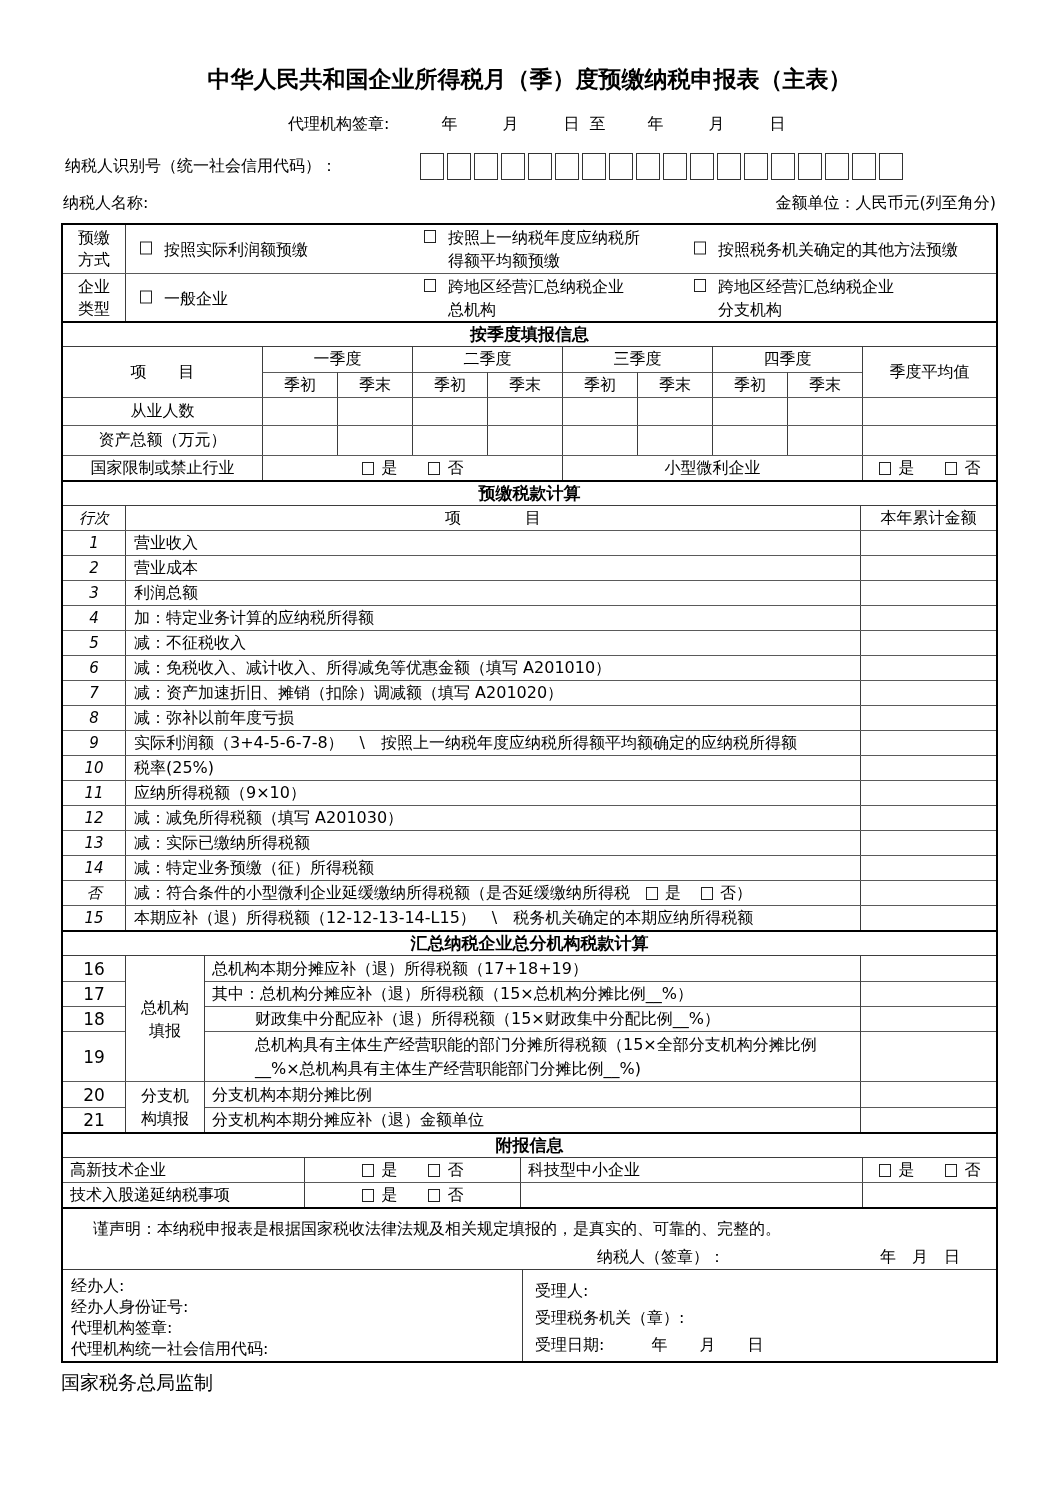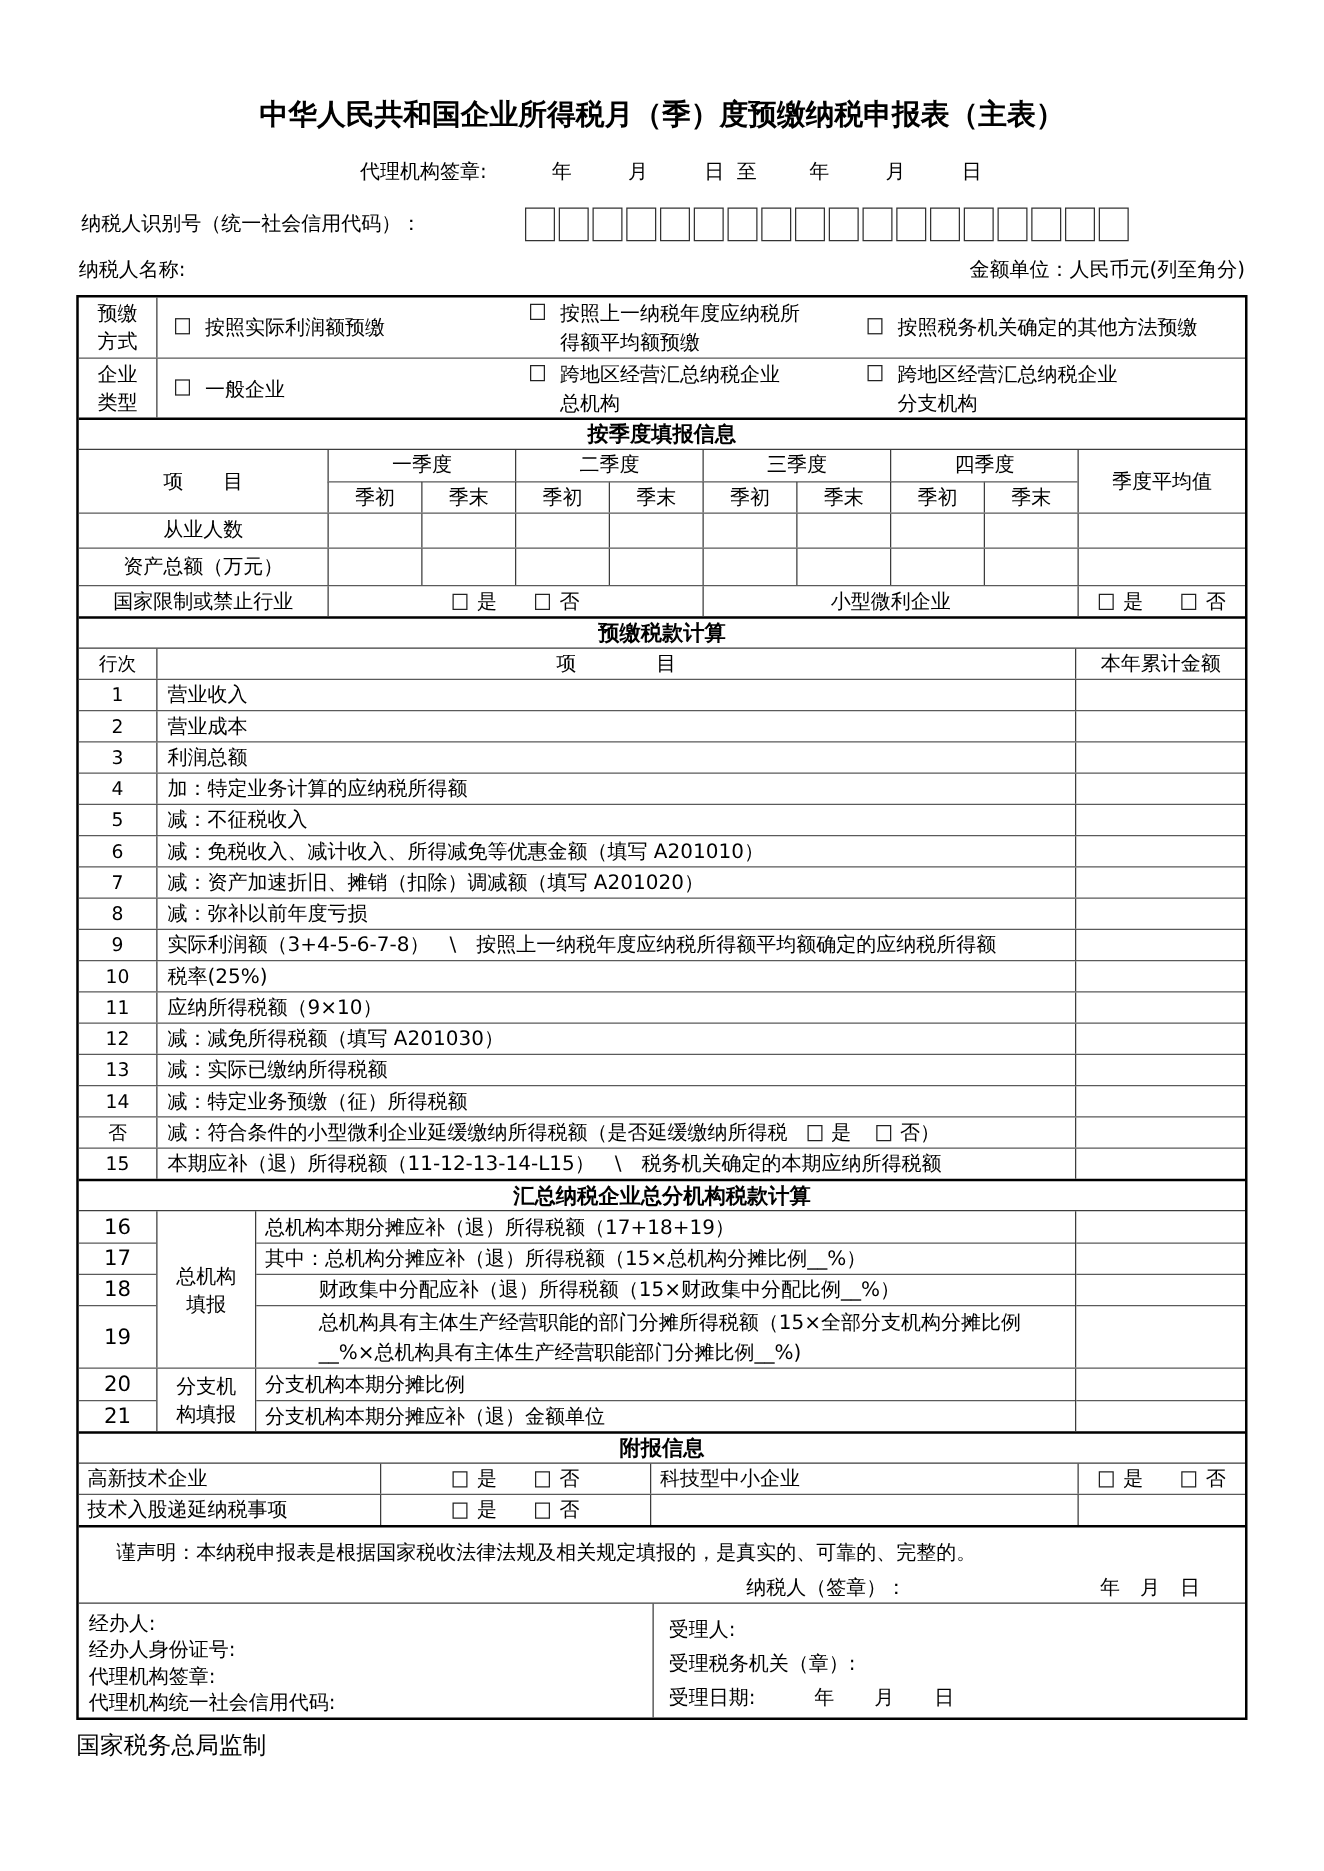--- a/index.html
+++ b/index.html
@@ -2,21 +2,21 @@
 <html><head>
 <meta charset="utf-8">
 <style>
   * { box-sizing: border-box; margin: 0; padding: 0; }
   html,body { background:#fff; }
   body {
     width: 1059px; min-height: 1497px;
     font-family: "DejaVu Sans", "Liberation Sans", sans-serif;
     color:#000; font-size:16px;
   }
-  .page { width: 937px; margin: 13px auto; padding-top: 64px; }
+  .page { width: 937px; margin: 0 auto; padding-top: 64px; }
 
   
   .title { text-align:center; font-size:23px; font-weight:bold; line-height:30px; }
   .period { margin-top:20px; padding-left:227px; font-size:16px; height:22px; }
   .period .u0 { margin-left:52px; } .period .u1 { margin-left:45px; }
   .period .u2 { margin-left:45px; } .period .u3 { margin-left:10px; }
   .period .u4 { margin-left:42px; } .period .u5 { margin-left:45px; }
   .period .u6 { margin-left:45px; }
   .taxid { margin-top:16px; display:flex; align-items:center; height:28px; }
   .taxid-label { width:359px; padding-left:4px; font-size:16px; }
@@ -60,21 +60,21 @@
   .q-avgcell { width:134px; }
   .h28 { height:28px; } .h30 { height:30px; } .h25 { height:25px; }
   .yesno { display:flex; align-items:center; justify-content:center; gap:8px; }
   .yesno .gap { width:14px; }
 
   
   .c-row { display:flex; height:25px; }
   .c-row + .c-row, .c-head + .c-row { border-top:1px solid #5a5a5a; }
   .c-head { display:flex; height:25px; border-top:1px solid #3d3d3d; }
   .c-no { width:63px; border-right:1px solid #3d3d3d; display:flex; align-items:center;
-          justify-content:center; font-size:15px; }
+          justify-content:center; font-size:15px;font-style:italic; }
   .c-label { flex:1; border-right:1px solid #3d3d3d; display:flex; align-items:center;
              padding-left:8px; white-space:nowrap; overflow:hidden; }
   .c-label.center { justify-content:center; padding-left:0; }
   .c-amt { width:135px; display:flex; align-items:center; justify-content:center; }
   .l15-gap1 { margin-left:16px; } .l15-yes { margin-left:7px; }
   .l15-gap2 { margin-left:20px; } .l15-no { margin-left:7px; }
 
   
   .d-block { display:flex; }
   .d-block.branch { border-top:1px solid #5a5a5a; }
@@ -374,21 +374,21 @@
         <span class="cb l15-gap2"></span>
         <span class="l15-no"></span>
         <span>否</span>
         <span>）</span>
       </div>
       <div class="c-amt"></div>
     </div>
     <div class="c-row">
         <div class="c-no">15</div>
         <div class="c-label">
-          <span>本期应补（退）所得税额（11-12-13-14-L15）　\　税务机关确定的本期应纳所得税额</span>
+          <span>本期应补（退）所得税额（12-12-13-14-L15）　\　税务机关确定的本期应纳所得税额</span>
         </div>
         <div class="c-amt"></div>
       </div>
 
     <div class="sec-title">汇总纳税企业总分机构税款计算</div>
     <div class="d-block d-top">
       <div class="d-nos">
         <div class="d-no r25">16</div>
         <div class="d-no r25 bt2">17</div>
         <div class="d-no r25 bt2">18</div>

